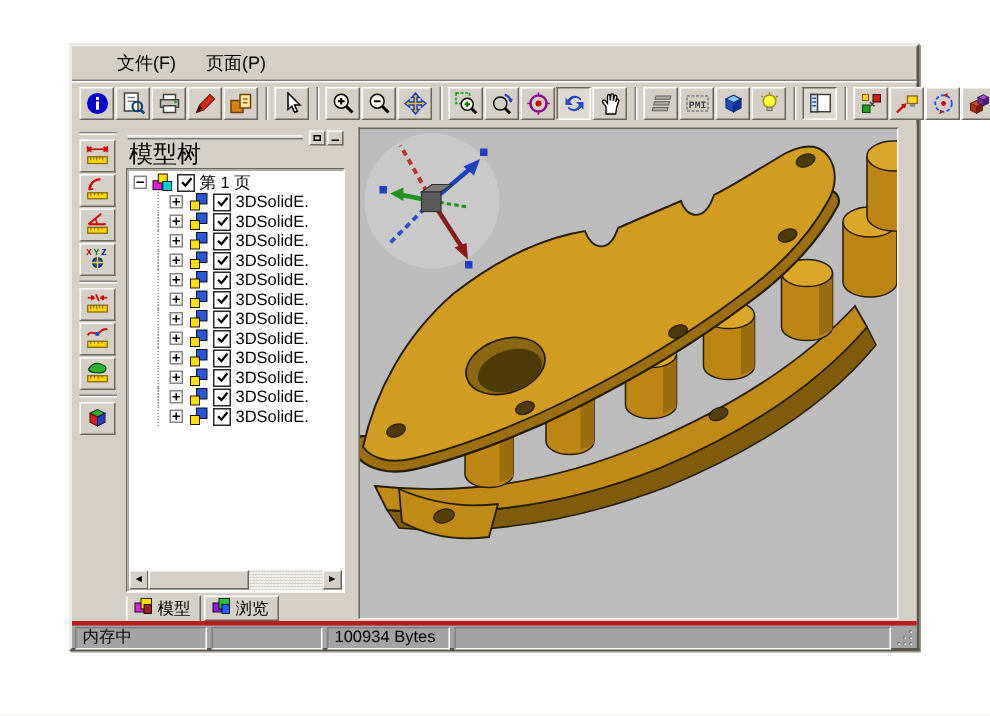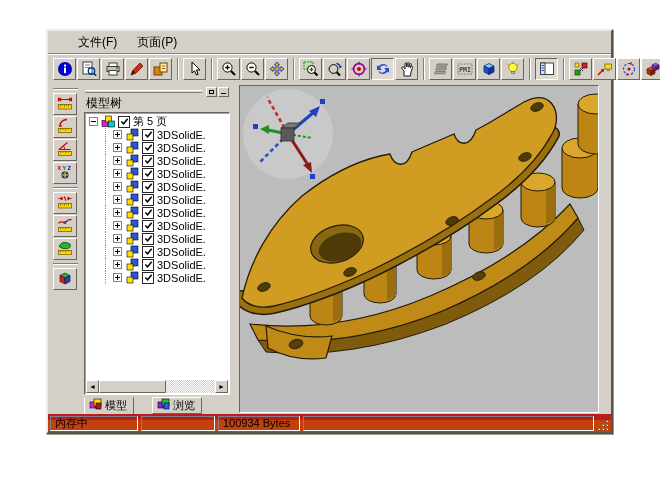--- a/index.html
+++ b/index.html
@@ -27,21 +27,21 @@
     background:#d4d0c8;border:1px solid;border-color:#fff #6a665e #6a665e #fff}
   .vsep{height:2px;margin:3px 1px;border-top:1px solid #808080;border-bottom:1px solid #fff}
   
   .treepanel{position:absolute;left:35px;top:2px;width:148px;height:330px}
   .dockhead{height:12px;display:flex;align-items:center;padding:1px 2px 0 2px}
   .dockgrip{flex:1;height:3px;border-top:1px solid #fff;border-bottom:1px solid #808080;margin-right:3px}
   .dockbtn{width:11px;height:10px;margin-left:1px;padding:0;background:#d4d0c8;
     border:1px solid;border-color:#fff #6a665e #6a665e #fff;position:relative}
   .dockbtn .g1{position:absolute;left:2px;top:2px;width:5px;height:4px;border:1px solid #000}
   .dockbtn .g2{position:absolute;left:2px;bottom:2px;width:5px;height:1px;background:#000}
-  .ptitle{height:14px;font-size:12px;padding-left:3px;color:#000;line-height:13px}
+  .ptitle{height:14px;font-size:16px;padding-left:3px;color:#000;line-height:13px}
   .treebox{position:absolute;left:1px;right:1px;top:27px;bottom:20px;background:#fff;
     border:1px solid;border-color:#6a665e #fff #fff #6a665e;box-shadow:inset 1px 1px 0 #a8a49c;
     overflow:hidden}
   .rows{position:absolute;left:1px;top:2px;right:1px;bottom:14px;overflow:hidden}
   .trow{display:flex;align-items:center;gap:3px;height:13px;font-size:11px;white-space:nowrap;color:#000}
   .trow.d0{padding-left:3px}
   .trow.d1{padding-left:15px;background:repeating-linear-gradient(to bottom,#909090 0 1px,transparent 1px 2px) 7px 0/1px 100% no-repeat}
   .trow.d2{padding-left:27px;background:repeating-linear-gradient(to bottom,#909090 0 1px,transparent 1px 2px) 19px 0/1px 100% no-repeat}
   .exp{width:9px;height:9px;background:#fff;border:1px solid #848484;position:relative;flex:none}
   .exp::before{content:"";position:absolute;left:1px;right:1px;top:50%;margin-top:-1px;height:1px;background:#000}
@@ -51,29 +51,29 @@
   .tlabel{overflow:hidden}
   .hscroll{position:absolute;left:1px;right:1px;bottom:1px;height:13px;background:#d4d0c8;display:flex}
   .sbtn{width:13px;height:13px;padding:0;background:#d4d0c8;border:1px solid;border-color:#fff #6a665e #6a665e #fff;
     display:flex;align-items:center;justify-content:center;flex:none;font-size:7px;line-height:1;color:#000}
   .strack{flex:1;position:relative;background:repeating-conic-gradient(#fff 0 25%,#d4d0c8 0 50%) 0 0/2px 2px}
   .sthumb{position:absolute;left:0;top:0;bottom:0;width:58%;background:#d4d0c8;
     border:1px solid;border-color:#fff #6a665e #6a665e #fff}
   .ptabs{position:absolute;left:1px;bottom:0;height:19px;display:flex;align-items:center}
   .ptab{height:18px;display:flex;align-items:center;gap:3px;font-size:11px;padding:1px 6px 2px 4px;
     background:#d4d0c8;border:1px solid;border-color:#fff #6a665e #6a665e #fff;border-top-color:#d4d0c8}
-  .ptab.alt{border-top-color:#fff;margin-left:18px;height:17px}
+  .ptab.alt{border-top-color:#fff;margin-left:2px;height:17px}
   
   .viewport{position:absolute;left:191px;top:2px;width:360px;height:328px;background:#bcbcbc;
     border:1px solid;border-color:#6a665e #fff #fff #6a665e;overflow:hidden}
   .viewport svg{position:absolute;left:0;top:0}
   .tball{position:absolute;right:2px;bottom:6px;width:96px;height:96px}
   
-  .statusbar{position:absolute;left:0;right:0;bottom:0;height:18px;background:#c2410c;
-    border-top:6px solid #b91c1c;display:flex;align-items:flex-end;padding:1px 2px 1px 2px;gap:3px}
+  .statusbar{position:absolute;left:0;right:0;bottom:0;height:18px;background:#a3a3a3;
+    border-top:3px solid #b91c1c;display:flex;align-items:flex-start;padding:1px 2px 1px 2px;gap:3px}
   .sfield{height:15px;border:1px solid;border-color:#808080 #fff #fff #808080;
     font-size:11px;padding:0 4px;line-height:13px;color:#000;overflow:hidden;white-space:nowrap}
   .f1{width:88px}.f2{width:74px}.f3{width:82px}.f4{flex:1}
   .grip{width:12px;height:12px;flex:none;align-self:flex-end}
 </style>
 </head>
 <body>
 
 <div id="window">
 
@@ -403,21 +403,21 @@
                   <rect x="1" y="5.5" width="6" height="6" fill="#e020e0" stroke="#000" stroke-width="0.6"></rect>
                   <rect x="4.5" y="1" width="6" height="6" fill="#ffe000" stroke="#000" stroke-width="0.6"></rect>
                   <rect x="7.5" y="6" width="6" height="6" fill="#00d0d0" stroke="#000" stroke-width="0.6"></rect>
                 </svg>
               </span>
             <span class="cbx">
                 <svg width="9" height="9" viewBox="0 0 10 10">
                   <path d="M1.5 5 L4 7.5 L8.5 2" fill="none" stroke="#000" stroke-width="1.7"></path>
                 </svg>
               </span>
-            <span class="tlabel">第 5 页</span>
+            <span class="tlabel">第 1 页</span>
           </div>
 
 
           <div class="trow d2">
               <span class="exp ep"></span>
               <span class="ticon">
                 <svg width="14" height="13" viewBox="0 0 14 13">
                   <rect x="6" y="1" width="7" height="7" fill="#2858d8" stroke="#000" stroke-width="0.6"></rect>
                   <rect x="2" y="6" width="6" height="6" fill="#ffe000" stroke="#000" stroke-width="0.6"></rect>
                 </svg>

